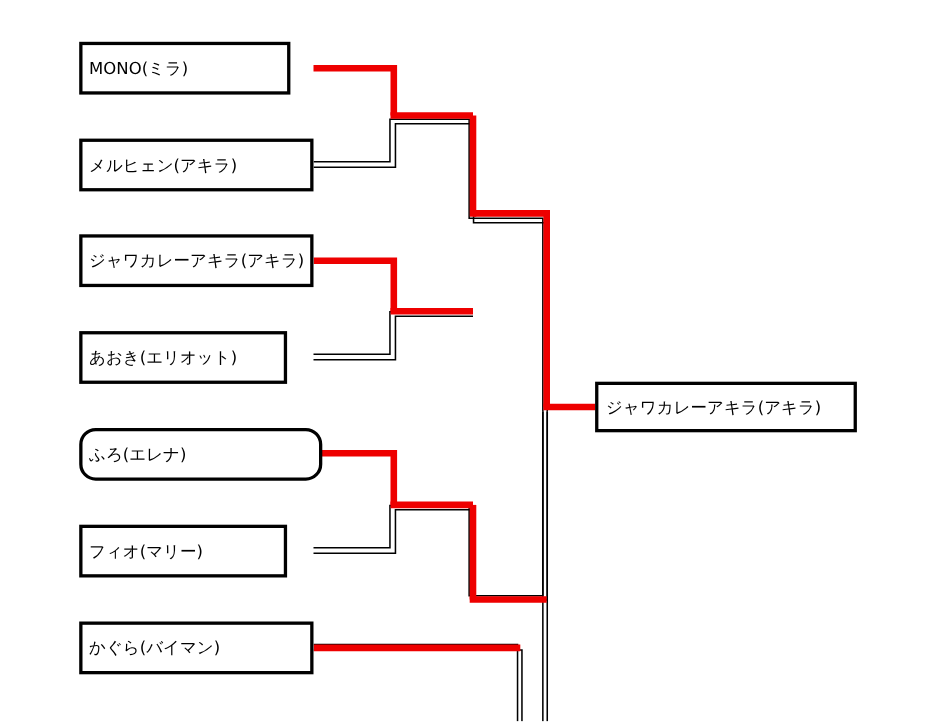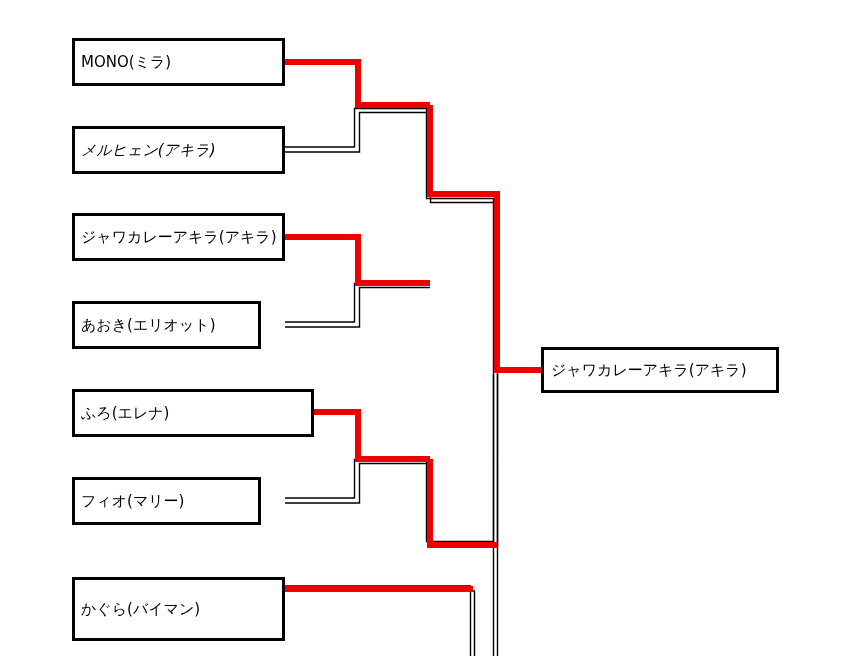--- a/index.html
+++ b/index.html
@@ -92,45 +92,45 @@
 
       <path d="M430,459 L430,545"></path>
       <path d="M427,545 L497,545"></path>
 
       <path d="M430,194 L497,194 L497,370"></path>
 
       <path d="M494,370 L541,370"></path>
     </g>
   </svg>
 
-  <div class="entrant-box" style="left:72px;top:38px;width:213px;height:48px;">
+  <div class="entrant-box" style="left:72px;top:38px;width:192px;height:48px;">
     <span class="entrant-label">MONO(ミラ)</span>
   </div>
 
-  <div class="entrant-box" style="left:72px;top:126px;width:213px;height:48px;font-style:italic;">
+  <div class="entrant-box" style="left:72px;top:126px;width:213px;height:48px;">
     <span class="entrant-label">メルヒェン(アキラ)</span>
   </div>
 
   <div class="entrant-box" style="left:72px;top:213px;width:213px;height:48px;">
     <span class="entrant-label">ジャワカレーアキラ(アキラ)</span>
   </div>
 
   <div class="entrant-box" style="left:72px;top:301px;width:189px;height:48px;">
     <span class="entrant-label">あおき(エリオット)</span>
   </div>
 
-  <div class="entrant-box" style="left:72px;top:389px;width:242px;height:48px;">
+  <div class="entrant-box" style="left:72px;top:389px;width:221px;height:48px;border-radius:15px;">
     <span class="entrant-label">ふろ(エレナ)</span>
   </div>
 
   <div class="entrant-box" style="left:72px;top:477px;width:189px;height:48px;">
     <span class="entrant-label">フィオ(マリー)</span>
   </div>
 
-  <div class="entrant-box" style="left:72px;top:565px;width:213px;height:64px;margin-top:12px;">
+  <div class="entrant-box" style="left:72px;top:565px;width:213px;height:48px;">
     <span class="entrant-label">かぐら(バイマン)</span>
   </div>
 
   <div class="winner-box" style="left:541px;top:347px;width:238px;height:46px;">
     <span class="winner-label">ジャワカレーアキラ(アキラ)</span>
   </div>
 
 </div>
 
 </body></html>

